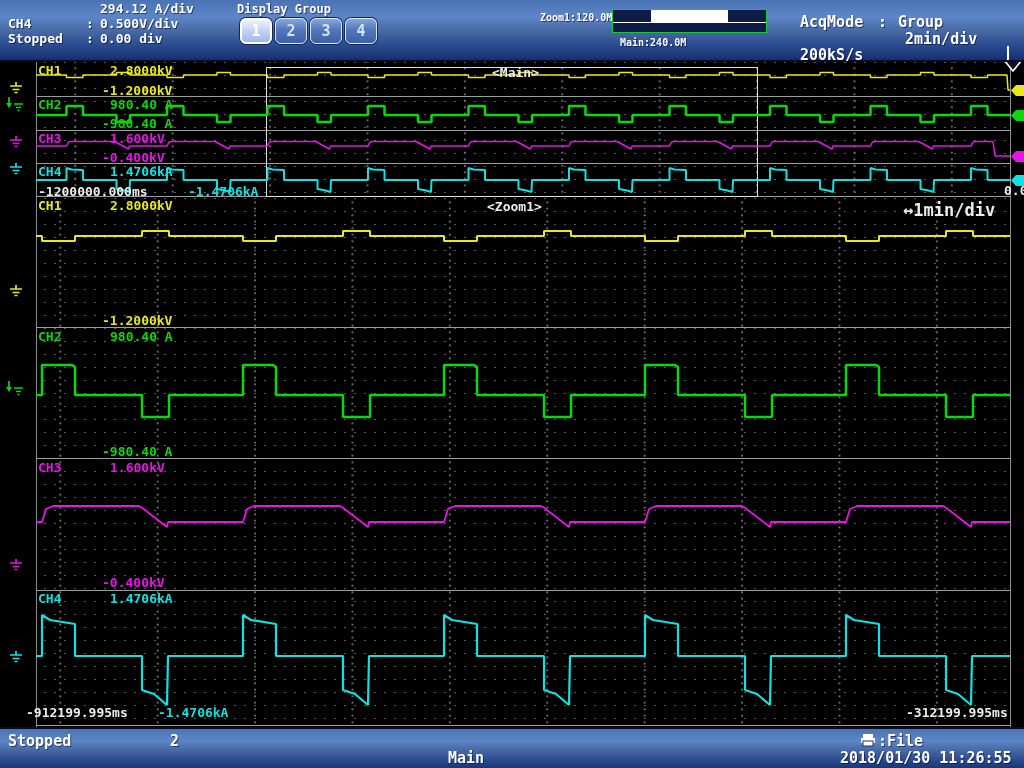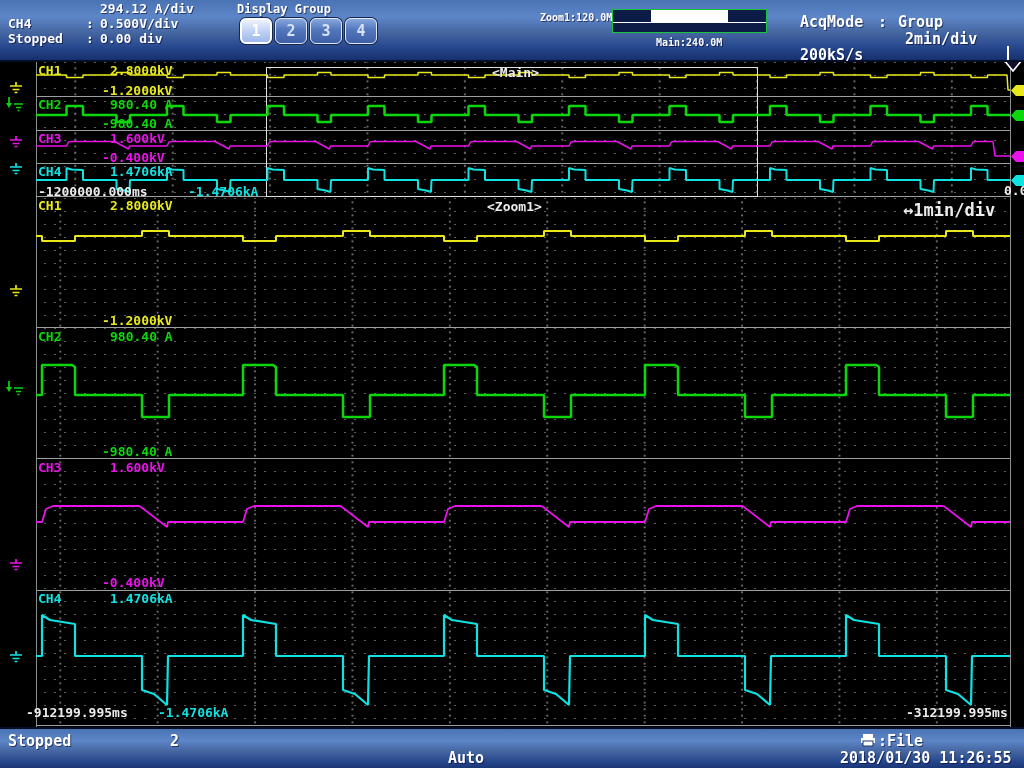--- a/index.html
+++ b/index.html
@@ -67,21 +67,21 @@
     <div class="dg-btn sel" style="left:240px;top:18px">1</div>
     <div class="dg-btn" style="left:275px;top:18px">2</div>
     <div class="dg-btn" style="left:310px;top:18px">3</div>
     <div class="dg-btn" style="left:345px;top:18px">4</div>
 
     <div class="hl zb" style="left:540px;top:12px">Zoom1:120.0M</div>
     <div class="zoomind">
       <div class="zi-sel"></div>
       <div class="zi-line"></div>
     </div>
-    <div class="hl zb" style="left:656px;top:37px">Main:240.0M</div>
+    <div class="hl zb" style="left:620px;top:37px">Main:240.0M</div>
 
     <div class="hl acqtxt" style="left:800px;top:13px">AcqMode</div>
     <div class="hl acqtxt" style="left:878px;top:13px">:</div>
     <div class="hl acqtxt" style="left:898px;top:13px">Group</div>
     <div class="hl acqtxt" style="left:800px;top:46px">200kS/s</div>
     <div class="hl acqtxt" style="left:905px;top:30px">2min/div</div>
   </div>
   <div class="trigtick"></div>
 
   <div id="mainPlot" class="plot"></div>
@@ -178,21 +178,21 @@
       </svg></div>
 
   <div class="marker" style="left: 1011px; top: 85px; color: rgb(232, 232, 28);"></div>
   <div class="marker" style="left: 1011px; top: 110px; color: rgb(12, 214, 12);"></div>
   <div class="marker" style="left: 1011px; top: 151px; color: rgb(234, 18, 234);"></div>
   <div class="marker" style="left: 1011px; top: 175px; color: rgb(16, 226, 226);"></div>
 
   <div id="footer" class="bar">
     <div class="hl st" style="left:8px;top:3px">Stopped</div>
     <div class="hl st" style="left:170px;top:3px">2</div>
-    <div class="hl st" style="left:448px;top:20px">Auto</div>
+    <div class="hl st" style="left:448px;top:20px">Main</div>
     <svg class="picon" style="left:860px;top:5px" width="16" height="13">
       <rect x="3" y="0" width="10" height="4" fill="#fff"></rect>
       <rect x="1" y="4" width="14" height="5" fill="#fff"></rect>
       <rect x="3" y="7" width="10" height="5" fill="#fff" stroke="#1a3470" stroke-width="1"></rect>
     </svg>
     <div class="hl st" style="left:878px;top:3px">:File</div>
     <div class="hl st" style="left:840px;top:20px">2018/01/30 11:26:55</div>
   </div>
 
 </div>

